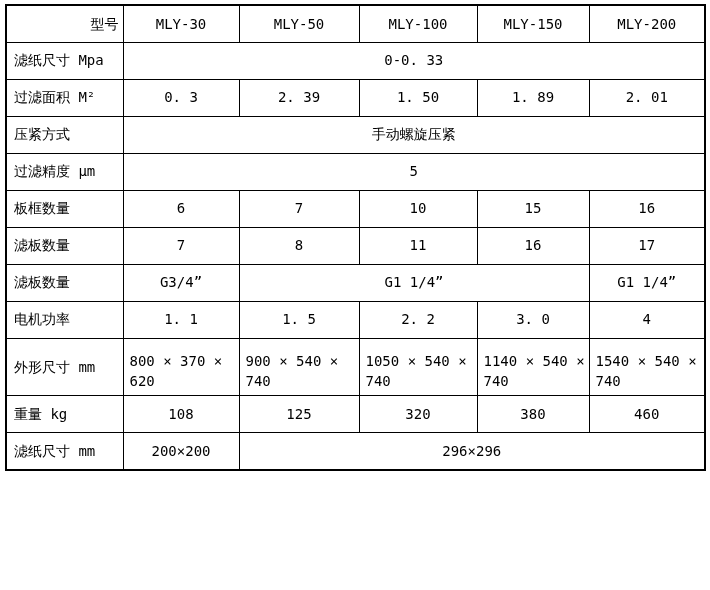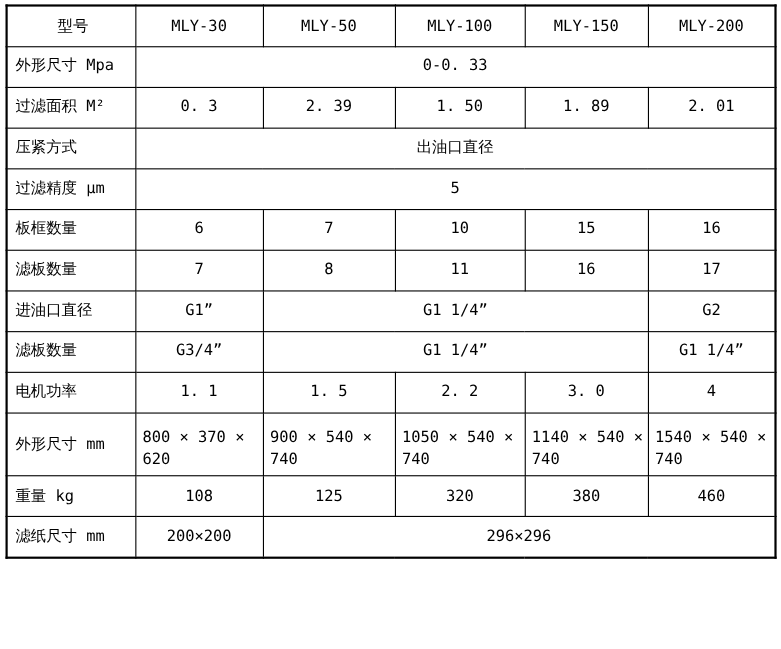--- a/index.html
+++ b/index.html
@@ -26,21 +26,21 @@
     padding: 2px 4px;
     overflow: hidden;
     white-space: nowrap;
     line-height: 1.3;
   }
   table.spec td.lbl {
     text-align: left;
     padding-left: 7px;
     white-space: nowrap;
   }
-  table.spec td.hdr { text-align: center; }
+  table.spec td.hdr { text-align: right; }
   table.spec td.dims {
     text-align: left;
     padding: 12px 3px 4px 6px;
     white-space: normal;
     line-height: 1.45;
   }
 </style>
 </head>
 <body>
 
@@ -60,37 +60,37 @@
       <td class="lbl hdr">型号</td>
       <td>MLY-30</td>
       <td>MLY-50</td>
       <td>MLY-100</td>
       <td>MLY-150</td>
       <td>MLY-200</td>
     </tr>
 
 
     <tr style="height:37px">
-      <td class="lbl">外形尺寸 Mpa</td>
+      <td class="lbl">滤纸尺寸 Mpa</td>
       <td colspan="5">0-0. 33</td>
     </tr>
 
     <tr style="height:37px">
       <td class="lbl">过滤面积 M²</td>
       <td>0. 3</td>
       <td>2. 39</td>
       <td>1. 50</td>
       <td>1. 89</td>
       <td>2. 01</td>
     </tr>
 
 
     <tr style="height:37px">
       <td class="lbl">压紧方式</td>
-      <td colspan="5">出油口直径</td>
+      <td colspan="5">手动螺旋压紧</td>
     </tr>
 
     <tr style="height:37px">
       <td class="lbl">过滤精度 μm</td>
       <td colspan="5">5</td>
     </tr>
 
     <tr style="height:37px">
       <td class="lbl">板框数量</td>
       <td>6</td>
@@ -102,26 +102,20 @@
 
     <tr style="height:37px">
       <td class="lbl">滤板数量</td>
       <td>7</td>
       <td>8</td>
       <td>11</td>
       <td>16</td>
       <td>17</td>
     </tr>
 
-    <tr style="height:37px">
-      <td class="lbl">进油口直径</td>
-      <td>G1”</td>
-      <td colspan="3">G1 1/4”</td>
-      <td>G2</td>
-    </tr>
 
     <tr style="height:37px">
       <td class="lbl">滤板数量</td>
       <td>G3/4”</td>
       <td colspan="3">G1 1/4”</td>
       <td>G1 1/4”</td>
     </tr>
 
     <tr style="height:37px">
       <td class="lbl">电机功率</td>

